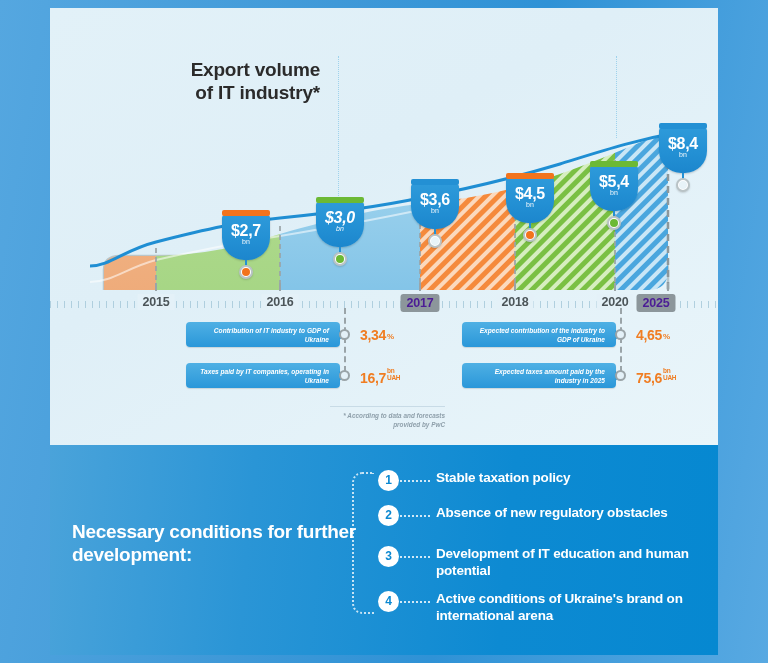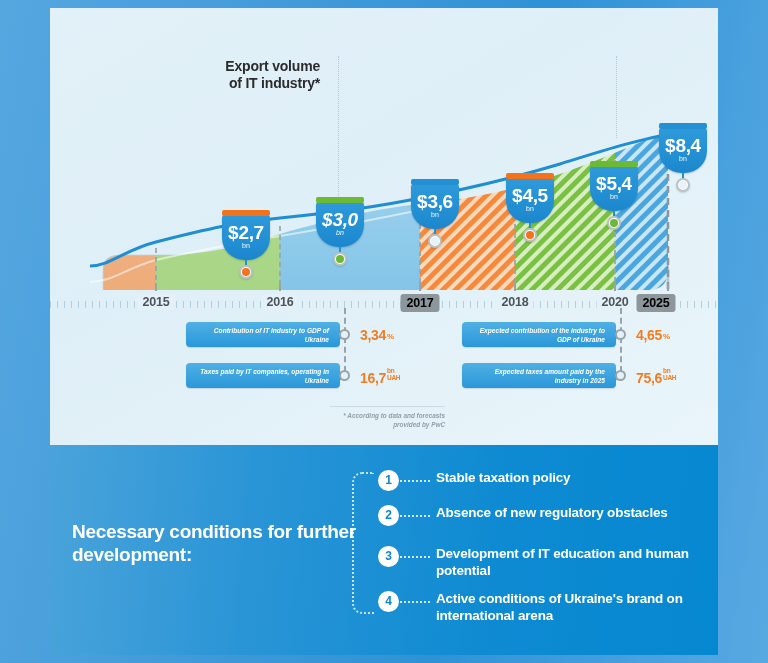--- a/index.html
+++ b/index.html
@@ -22,21 +22,21 @@
   
   .card-bottom {
     position: absolute; left: 50px; top: 445px;
     width: 668px; height: 210px;
     background: linear-gradient(95deg, #4aa3da 0%, #2a95d6 30%, #0d8ad2 68%, #0688d1 100%);
   }
 
   
   .chart-title {
     position: absolute; color: #2b2b2b;
-    font-size: 14px; font-weight: bold; line-height: 1.22;
+    font-size: 19px; font-weight: bold; line-height: 1.22;
     text-align: right; letter-spacing: -0.2px;
   }
   #title-left  { left: 150px; top: 58px; width: 170px; }
   #title-right { left: 418px; top: 58px; width: 185px; }
 
   .title-drop {
     position: absolute; width: 0; border-left: 1.5px dotted #9ed2ec;
   }
   #drop-left  { left: 338px; top: 56px;  height: 152px; }
   #drop-right { left: 616px; top: 56px;  height: 82px;  }
@@ -53,21 +53,21 @@
     border-radius: 3px 3px 22px 22px;
     box-shadow: 0 1px 2px rgba(0,0,0,.18);
     color: #fff; text-align: center;
   }
   .marker .cap {
     position: absolute; left: 0; top: -5px; width: 48px; height: 6px;
     border-radius: 2px;
   }
   .marker .val {
     display: block; padding-top: 7px;
-    font-size: 19px; font-weight: bold; letter-spacing: -0.3px;
+    font-size: 16px; font-weight: bold; letter-spacing: -0.3px;
   }
   .marker .unit { display: block; font-size: 7px; margin-top: -2px; opacity: .95; }
   .marker .stem {
     position: absolute; left: 23px; top: 45px; width: 2px; height: 10px;
     background: #2390d4;
   }
   .marker .dot {
     position: absolute; left: 17px; top: 50px;
     width: 14px; height: 14px; border-radius: 50%;
     background: #fff; border: 2px solid #b9c3c6;
@@ -84,21 +84,21 @@
     position: absolute; left: 0; top: 9px; width: 668px; height: 7px;
     background-image: repeating-linear-gradient(90deg,#9fc4d6 0 1px, transparent 1px 7px);
     opacity: .75;
   }
   .year {
     position: absolute; top: 2px; transform: translateX(-50%);
     font-size: 12.5px; font-weight: bold; color: #4c5559;
     background: #e4f1f8; padding: 1px 5px; letter-spacing: -0.2px; text-align: center;
   }
   .year.hl {
-    color: #000000; background: #8c969b; border-radius: 3px; padding: 2px 6px;
+    color: #4c1d95; background: #8c969b; border-radius: 3px; padding: 2px 6px;
   }
   .ytick {
     position: absolute; top: -9px; width: 2px; height: 8px;
     background: #9aa4a8; transform: translateX(-50%);
   }
 
   
   .infobox {
     position: absolute; height: 25px;
     background: linear-gradient(180deg,#4fb0e4 0%, #2a97d9 100%);

